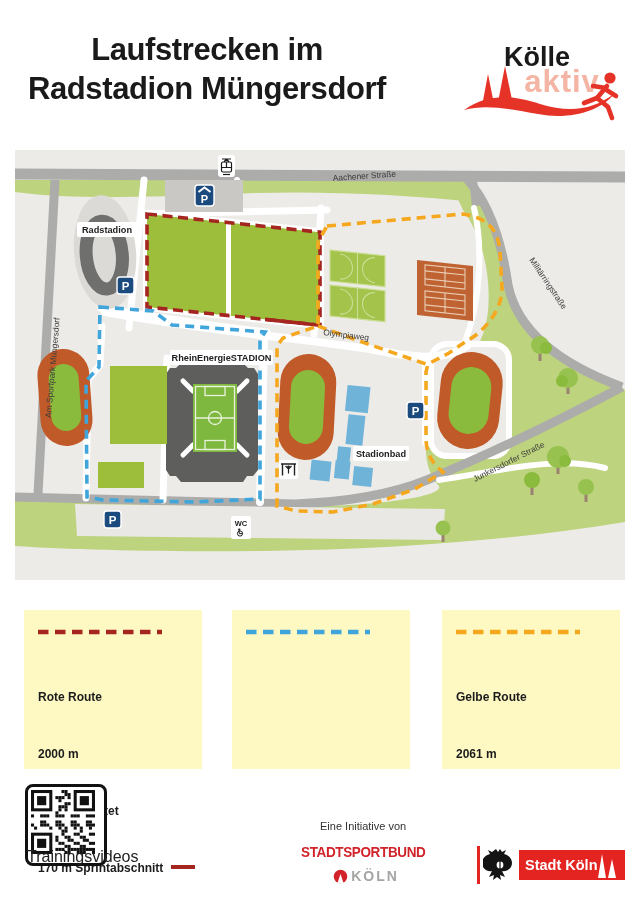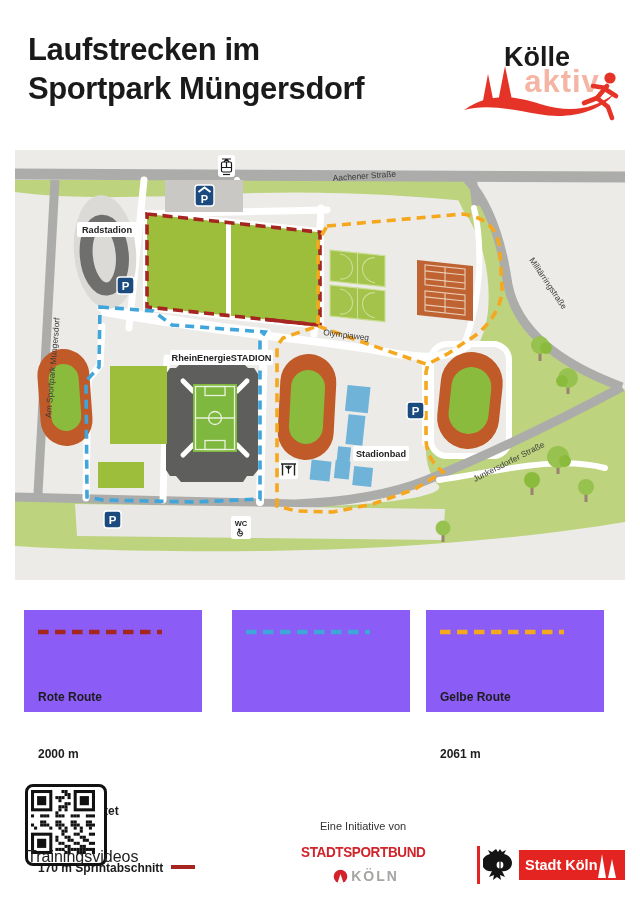--- a/index.html
+++ b/index.html
@@ -1,38 +1,38 @@
 <!DOCTYPE html>
 <html style="--route-red: #A52521; --route-blue: #3FA5DB; --route-yellow: #F5A81E; --brand-red: #E63327; --brand-salmon: #F4B5A4; --ssb-red: #D2232A; --stadt-red: #E32421; --park-green: #BDD37D; --field-green: #9CBE3B; --track-orange: #C05A28; --pool-blue: #6FB3D8; --road-gray: #ACACAB; --map-bg: #ECEBE8;"><head>
 <meta charset="utf-8">
 <style>
   html,body{margin:0;padding:0;background:#fff;}
   .page{position:relative;width:640px;height:906px;background:#ffffff;overflow:hidden;
         font-family:"Liberation Sans",sans-serif;}
   
   .title{position:absolute;left:28px;top:30px;font-size:31px;line-height:39px;
-         font-weight:bold;letter-spacing:-.4px;color:#1a1a1a;}
+         font-weight:bold;letter-spacing:-.4px;color:#1a1a1a;text-align:center;}
   .brand{position:absolute;left:462px;top:26px;width:170px;height:104px;}
   
   .map{position:absolute;left:15px;top:150px;width:610px;height:430px;}
   .map svg{display:block;}
   .g-bg{fill:var(--map-bg);}
   .g-green{fill:var(--park-green);}
   .road{stroke:var(--road-gray);fill:none;}
   .wpath{stroke:#ffffff;fill:none;stroke-linecap:round;}
   .route{fill:none;stroke-width:3.6px;stroke-dasharray:9 6;}
   .route.r{stroke:var(--route-red);stroke-dasharray:10 5.5;}
   .route.b{stroke:var(--route-blue);}
   .route.y{stroke:var(--route-yellow);}
   .lblbox{fill:#ffffff;}
   .lbltxt{font-family:"Liberation Sans",sans-serif;font-size:9.2px;font-weight:bold;fill:#222;}
   .sttxt{font-family:"Liberation Sans",sans-serif;font-size:8.4px;fill:#3b3b3b;}
   .ptxt{font-family:"Liberation Sans",sans-serif;font-weight:bold;fill:#fff;}
   
-  .card{position:absolute;top:610px;width:178px;height:102px;background:#8b5cf6;}
+  .card{position:absolute;top:610px;width:178px;height:159px;background:#fef9c3;}
   .card .dash{position:absolute;left:14px;top:18px;}
   .card .lines{position:absolute;left:14px;top:40px;font-size:12px;line-height:19px;
                font-weight:bold;color:#1c1c1c;white-space:pre-wrap;}
   .sprint-swatch{display:inline-block;width:24px;height:4px;background:var(--route-red);
                  margin-left:8px;vertical-align:3px;}
   
   .qr{position:absolute;left:25px;top:784px;width:70px;height:70px;border:3px solid #111;
       border-radius:8px;background:#fff;padding:3px;}
   .qr-caption{position:absolute;left:27px;top:848px;font-size:16px;color:#222;}
   .initiative{position:absolute;left:320px;top:820px;font-size:11px;color:#333;}
@@ -47,21 +47,21 @@
           margin-left:2px;position:relative;}
   .sk-box span{color:#fff;font-weight:bold;font-size:14.5px;margin-left:6px;}
 </style>
 </head>
 <body>
 
 <div class="page">
 
   <div class="title">
     <div>Laufstrecken im</div>
-    <div>Sportpark Müngersdorf</div>
+    <div>Radstadion Müngersdorf</div>
   </div>
 
   <svg class="brand" viewBox="0 0 170 104">
     <text x="75" y="40" text-anchor="middle" style="font:bold 27px 'Liberation Sans',sans-serif;fill:#1a1a1a">Kölle</text>
     <text x="100" y="66" text-anchor="middle" style="font:bold 31px 'Liberation Sans',sans-serif;fill:var(--brand-salmon);letter-spacing:1px">aktiv</text>
     <g fill="var(--brand-red)">
       <path d="M2,84 C30,64 58,72 78,78 C108,87 130,84 152,68 C138,86 106,94 76,88 C48,83 24,78 2,84 Z"></path>
       <path d="M20,80 L26,48 L32,78 Z"></path>
       <path d="M36,76 L43,40 L50,74 Z"></path>
     </g>
@@ -313,21 +313,21 @@
       <div>2000 m</div>
       <div>ausgeleuchtet</div>
       <div><span>170 m Sprintabschnitt</span><span class="sprint-swatch"></span></div>
     </div>
   </div>
   <div class="card" style="left:232px">
     <svg class="dash" width="124" height="8">
       <line x1="0" y1="4" x2="124" y2="4" stroke="var(--route-blue)" stroke-width="4.6" stroke-dasharray="10.5 6.5"></line>
     </svg>
   </div>
-  <div class="card" style="left:426px">
+  <div class="card" style="left:442px">
     <svg class="dash" width="124" height="8">
       <line x1="0" y1="4" x2="124" y2="4" stroke="var(--route-yellow)" stroke-width="4.6" stroke-dasharray="10.5 6.5"></line>
     </svg>
     <div class="lines">
       <div>Gelbe Route</div>
       <div>2061 m</div>
     </div>
   </div>
 
   <div class="qr">

